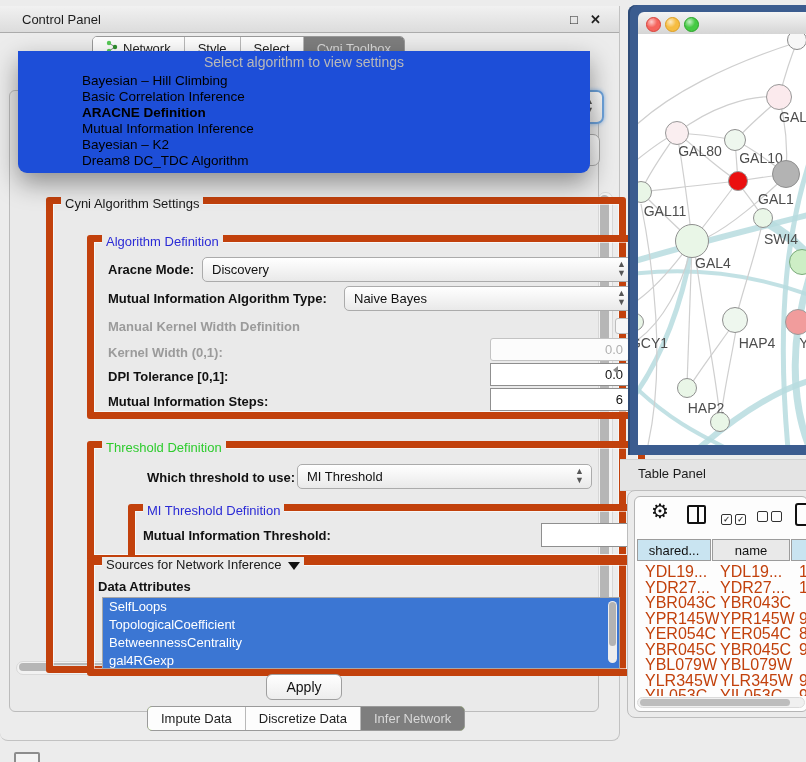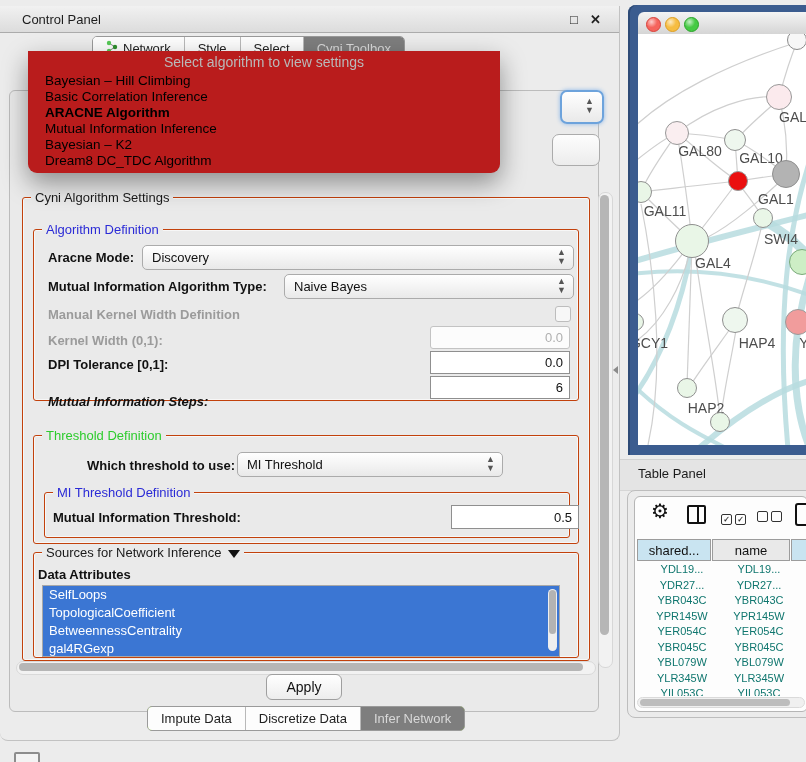--- a/index.html
+++ b/index.html
@@ -37,22 +37,22 @@
   .vscroll{left:598px;top:186px;width:13px;height:474px;background:#f2f2f2;
       border:1px solid #d7d7d7;border-radius:7px;}
   .vscroll .thumb{position:absolute;left:1px;top:2px;width:9px;height:440px;
       background:#b6b6b6;border-radius:5px;}
   .hscroll{left:16px;top:655px;width:578px;height:12px;background:#f2f2f2;
       border:1px solid #d9d9d9;border-radius:7px;}
   .hscroll .thumb{position:absolute;left:2px;top:1px;width:564px;height:8px;
       background:#b6b6b6;border-radius:5px;}
 
   
-  .fs{position:absolute;border:1px solid #c2410c;border-radius:3px;
-      box-shadow:inset 0 0 0 1px rgba(255,255,255,.6);}
+  .fs{position:absolute;border:7px solid #c2410c;border-radius:3px;
+      box-shadow:inset 0 0 0 1px rgba(255,255,255,.6);margin-left:24px;}
   .fs-label{position:absolute;top:-8px;left:8px;background:#eaeaea;
       padding:0 4px;font-size:13px;white-space:nowrap;}
   .lbl-black{color:#1a1a1a;} .lbl-blue{color:#2b2bd6;} .lbl-green{color:#2ecc2e;}
 
   .form-label{position:absolute;font-size:13px;font-weight:bold;color:#111;
       white-space:nowrap;}
   .form-label.dis{color:#9b9b9b;}
 
   .combo{position:absolute;height:25px;border:1px solid #ababab;border-radius:5px;
       background:linear-gradient(#ffffff,#e9e9e9);display:flex;align-items:center;
@@ -90,27 +90,27 @@
       border-radius:6px;font-size:14px;color:#111;display:flex;
       align-items:center;justify-content:center;}
 
   .bottom-tabbar{left:147px;top:700px;height:23px;display:flex;
       border:1px solid #9a9a9a;border-radius:5px;overflow:hidden;background:#84cc16;}
 
   .corner-icon{left:14px;top:752px;width:22px;height:16px;background:#f3f3f3;
       border:2px solid #8d8d8d;border-radius:2px;}
 
   
-  .popup{left:28px;top:51px;width:472px;background:#b91c1c;
+  .popup{left:18px;top:51px;width:572px;background:#1d4ed8;
       border-radius:0 0 9px 9px;box-shadow:0 10px 26px rgba(0,0,0,.4);
       padding-bottom:4px;z-index:50;}
   .popup-placeholder{height:22px;line-height:22px;text-align:center;
       color:#b9b9b9;font-size:14px;}
   .popup-item{height:16px;line-height:16px;font-size:13.5px;color:#000;
-      padding-left:17px;white-space:nowrap;}
+      padding-left:17px;white-space:nowrap;margin-left:47px;}
   .popup-item.sel{font-weight:bold;}
   .combo-fragment{left:560px;top:90px;width:40px;height:30px;
       border:2px solid #6da3dc;border-radius:7px;
       background:linear-gradient(#fff,#e9e9e9);box-shadow:0 0 4px #8ab6e8;z-index:10;}
   .combo-fragment2{left:552px;top:134px;width:46px;height:30px;
       border:1px solid #ababab;border-radius:7px;
       background:linear-gradient(#fdfdfd,#ececec);z-index:10;}
   .splitter-arrow{left:613px;top:366px;width:0;height:0;
       border-right:5px solid #8a8a8a;border-top:4px solid transparent;
       border-bottom:4px solid transparent;}
@@ -145,21 +145,21 @@
   .cb-ic{display:inline-block;width:9px;height:9px;border:1.5px solid #333;
       border-radius:2px;margin-right:3px;font-size:8px;line-height:9px;
       text-align:center;color:#333;font-weight:bold;}
   .doc-ic{width:16px;height:19px;border:2px solid #111;border-radius:3px;}
   .tbl-header{position:absolute;left:0;top:42px;width:100%;height:24px;}
   .th-cell{position:absolute;top:0;height:22px;line-height:22px;
       border:1px solid #9c9c9c;font-size:13px;color:#111;text-align:center;
       box-sizing:border-box;background:#e9e9e9;overflow:hidden;}
   .th-cell.blue{background:#c9e4f1;}
   .tbl-rows{position:absolute;left:0;top:66px;width:100%;height:133px;overflow:hidden;}
-  .tbl-row{position:absolute;width:100%;height:15.5px;font-size:11px;color:#0f766e;text-align:center;}
+  .tbl-row{position:absolute;width:100%;height:15.5px;font-size:16px;color:#c2410c;}
   .td{position:absolute;white-space:nowrap;overflow:hidden;}
   .tbl-hscroll{position:absolute;left:2px;top:200px;width:168px;height:11px;
       background:#f0f0f0;border:1px solid #dadada;border-radius:6px;box-sizing:border-box;}
   .tbl-hscroll .thumb{position:absolute;left:2px;top:1px;width:150px;height:7px;
       background:#bdbdbd;border-radius:4px;}
 </style>
 </head>
 <body>
 
 <div class="abs cp">
@@ -224,30 +224,30 @@
 
       <div class="form-label dis" style="left:14px;top:77px;">Manual Kernel Width Definition</div>
       <div class="checkbox" style="left:521px;top:76px;"></div>
 
       <div class="form-label dis" style="left:14px;top:103px;">Kernel Width (0,1):</div>
       <div class="ti dis" style="left:396px;top:96px;width:140px;height:23px;">0.0</div>
 
       <div class="form-label" style="left:14px;top:127px;">DPI Tolerance [0,1]:</div>
       <div class="ti" style="left:396px;top:121px;width:140px;height:23px;">0.0</div>
 
-      <div class="form-label" style="left:14px;top:164px;font-style:italic;">Mutual Information Steps:</div>
+      <div class="form-label" style="left:14px;top:152px;">Mutual Information Steps:</div>
       <div class="ti" style="left:396px;top:146px;width:140px;height:23px;">6</div>
     </div>
 
 
     <div class="fs" style="left:10px;top:237px;width:544px;height:107px;">
       <div class="fs-label lbl-green">Threshold Definition</div>
 
       <div class="form-label" style="left:53px;top:22px;">Which threshold to use:</div>
-      <div class="combo" style="left:203px;top:16px;width:266px;">
+      <div class="combo" style="left:203px;top:16px;width:295px;">
         <span>MI Threshold</span>
         <span class="arrows">
             <span>▲</span>
             <span>▼</span>
           </span>
       </div>
 
       <div class="fs" style="left:10px;top:56px;width:524px;height:44px;">
         <div class="fs-label lbl-blue">MI Threshold Definition</div>
         <div class="form-label" style="left:8px;top:17px;">Mutual Information Threshold:</div>
@@ -278,21 +278,21 @@
       <div class="tab">Discretize Data</div>
       <div class="tab sel">Infer Network</div>
     </div>
 </div>
 
 <div class="abs popup">
   <div class="popup-placeholder">Select algorithm to view settings</div>
   <div id="popup-items">
       <div class="popup-item">Bayesian – Hill Climbing</div>
       <div class="popup-item">Basic Correlation Inference</div>
-      <div class="popup-item sel">ARACNE Algorithm</div>
+      <div class="popup-item sel">ARACNE Definition</div>
       <div class="popup-item">Mutual Information Inference</div>
       <div class="popup-item">Bayesian – K2</div>
       <div class="popup-item">Dream8 DC_TDC Algorithm</div>
     </div>
 </div>
 <div class="abs combo-fragment">
   <span class="arrows" style="position:absolute;right:8px;top:5px;display:flex;flex-direction:column;line-height:9px;font-size:9px;color:#555;">
       <span>▲</span>
       <span>▼</span>
     </span>

